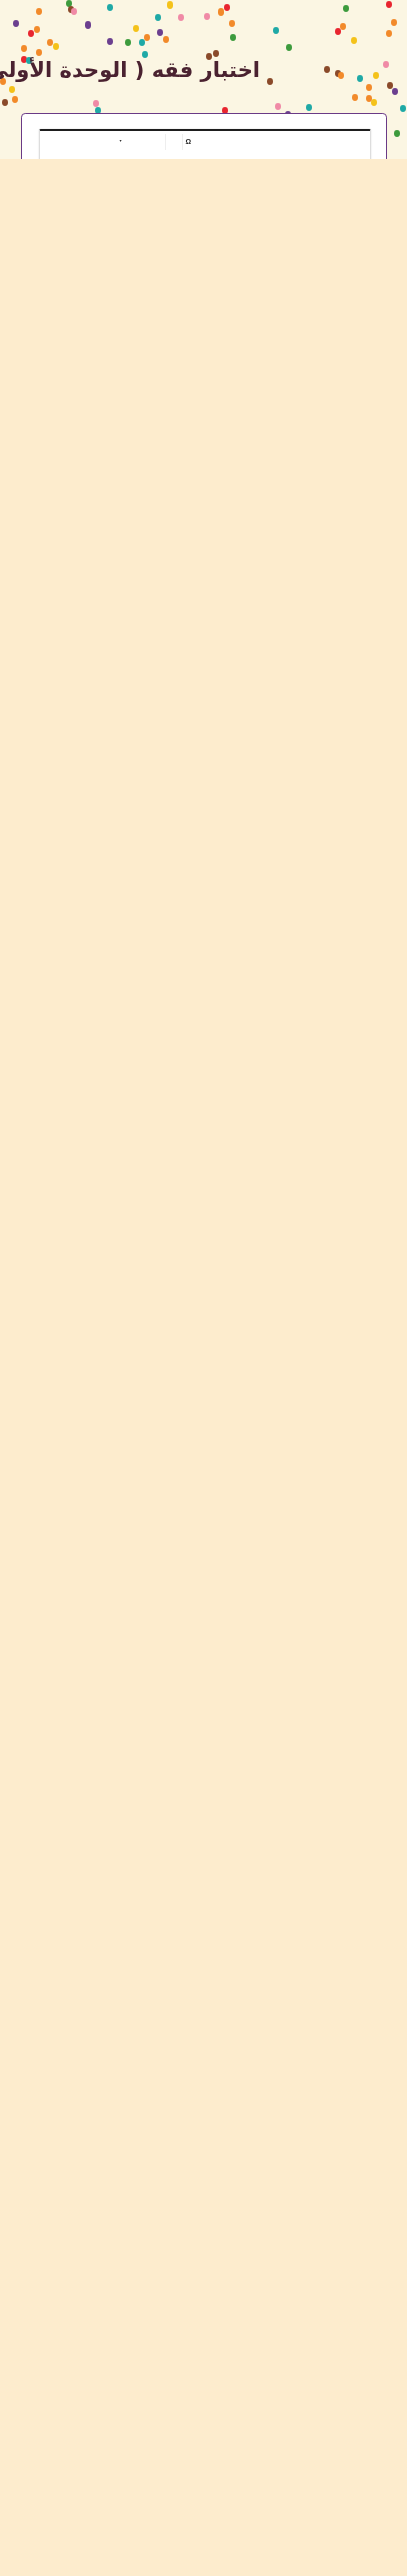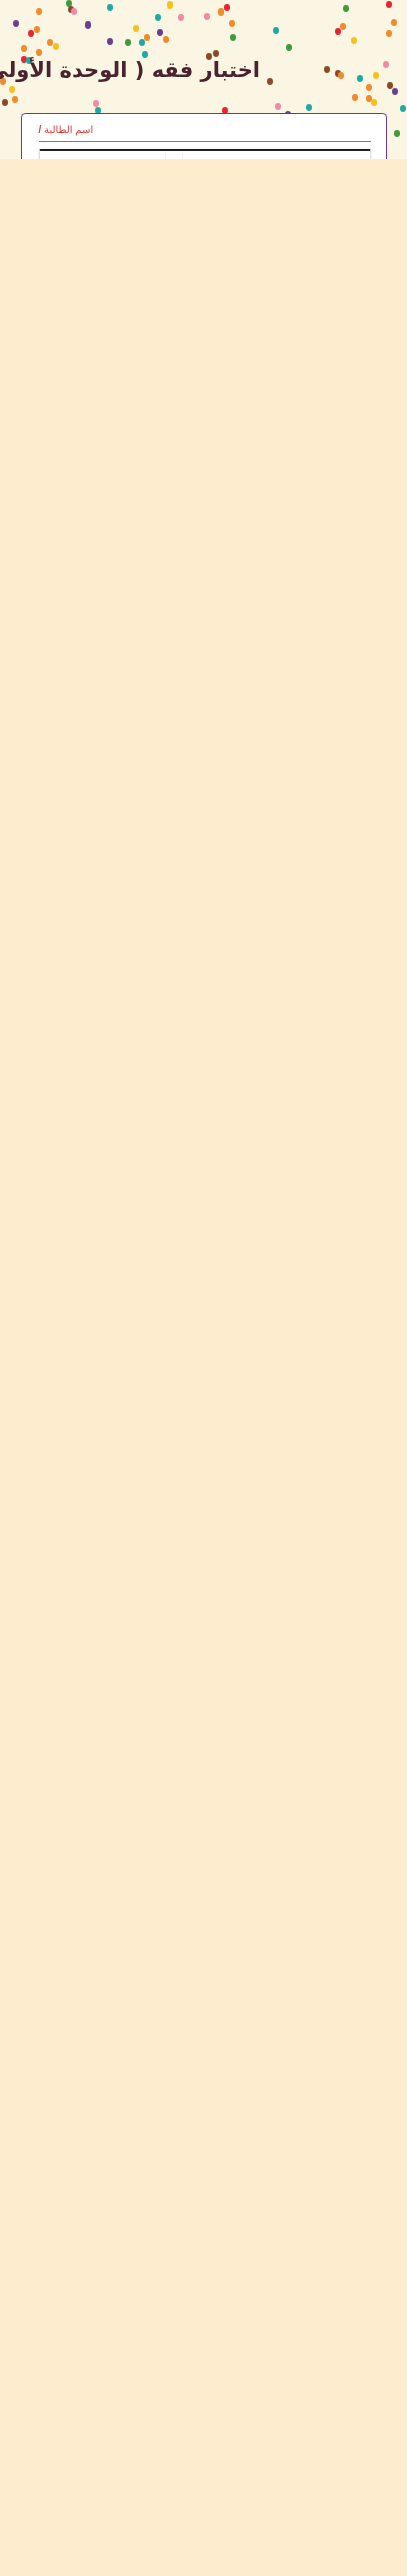--- a/index.html
+++ b/index.html
@@ -207,24 +207,20 @@
     <span class="dot" style="left: 95px; top: 107px; background: rgb(31, 169, 166);"></span>
     <span class="dot" style="left: 115px; top: 124px; background: rgb(107, 63, 143);"></span>
     <span class="dot" style="left: 204px; top: 12.5px; background: rgb(240, 138, 166);"></span>
     <span class="dot" style="left: 47px; top: 39px; background: rgb(242, 138, 42);"></span>
   <div class="page-title" style="left:37px;width:223px;font-size:21px;top:58px;">اختبار فقه ( الوحدة الأولى )</div>
 </div>
 
 <div class="card">
 
   <div class="q" style="top:8.5px;">
-    <div class="q-title ltrside" style="text-align:left;">
-      <span>اسم الطالبة</span>
-      <span class="slash">/</span>
-    </div>
     <div class="editor">
       <div class="toolbar">
         <div class="tb-dropdown"></div>
         <span class="tb-caret">▾</span>
         <span class="tb-sep1"></span>
         <span class="tb-sep2"></span>
         <span class="tb-omega">Ω</span>
       </div>
       <div class="answer-box">Write your answer...</div>
     </div>

